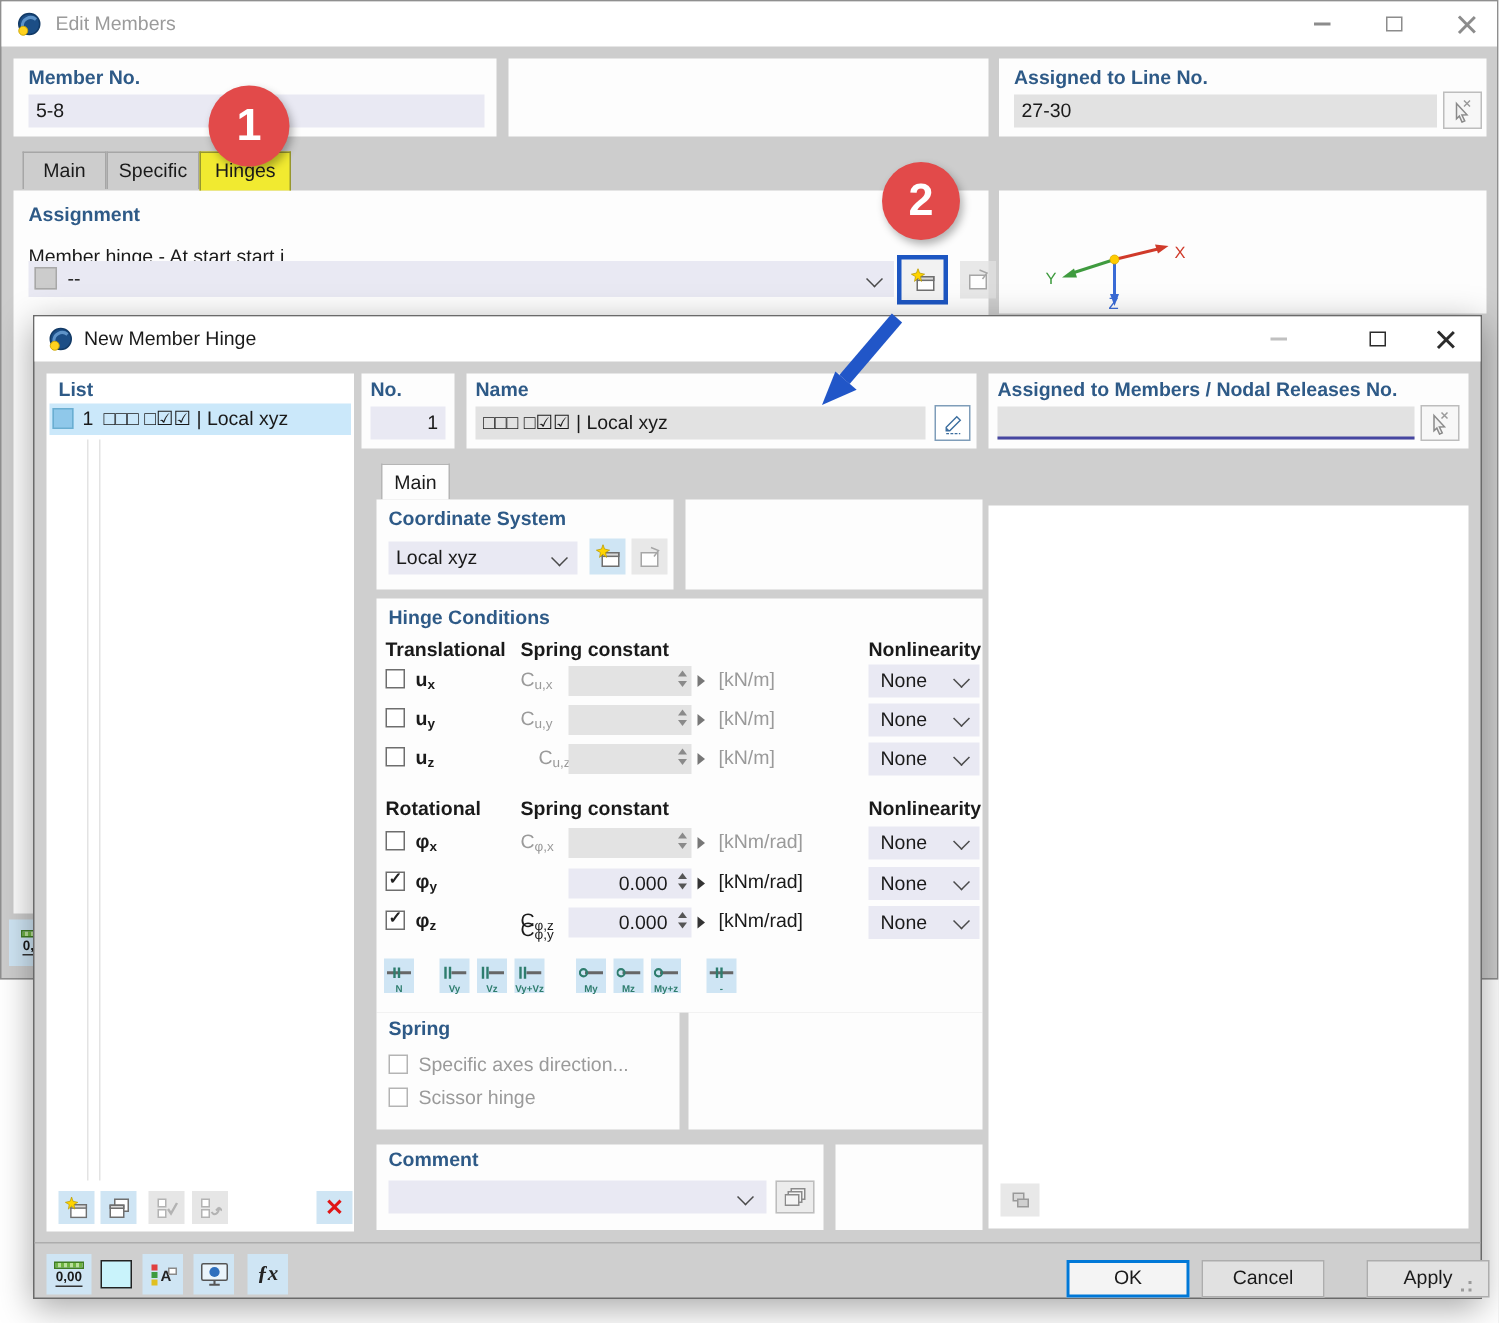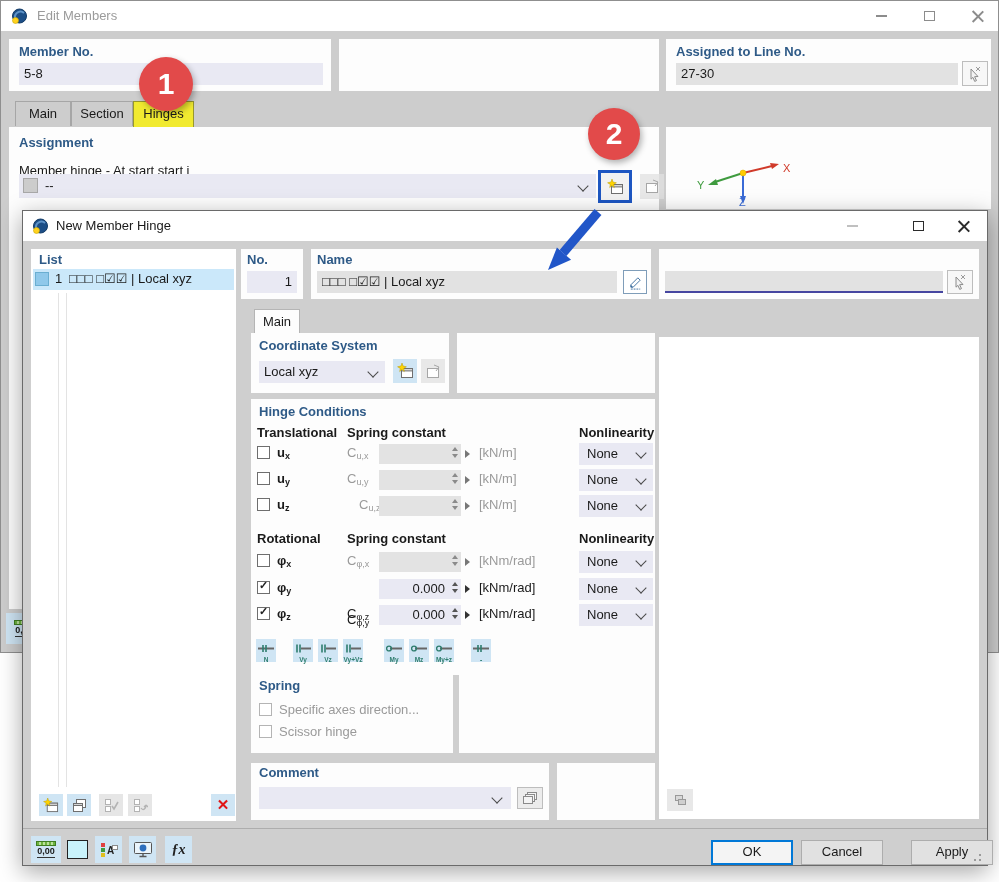--- a/index.html
+++ b/index.html
@@ -99,21 +99,21 @@
       <div class="fld gry" style="left:10px;top:24px;width:282px;">27-30</div>
       <div class="selbtn" style="left:296px;top:22px;width:26px;height:25px;">
         <svg width="16" height="16" viewBox="0 0 16 16">
           <path d="M9 1 L13 5 M13 1 L9 5" stroke="#9a9a9a" stroke-width="1"></path>
           <path d="M4 3 L11 10.5 L7.6 10.7 L9.5 14.6 L7.7 15.4 L5.9 11.4 L4 13.2 Z" fill="#f2f2f2" stroke="#8a8a8a"></path>
         </svg>
       </div>
     </div>
 
     <div class="tab" style="left:14px;top:100px;width:56px;height:25px;"><span>Main</span></div>
-    <div class="tab" style="left:70px;top:100px;width:62px;height:25px;"><span>Section</span></div>
+    <div class="tab" style="left:70px;top:100px;width:62px;height:25px;"><span>Specific</span></div>
     <div class="tab sel-y" style="left:132px;top:100px;width:61px;height:26px;"><span>Hinges</span></div>
 
     <div class="panel" style="left:8px;top:126px;width:650px;height:482px;">
       <span class="hdr" style="left:10px;top:8px;">Assignment</span>
       <span class="lbl" style="left:10px;top:36px;">Member hinge - At start start i</span>
       <div class="fld lav" style="left:10px;top:47px;width:577px;height:24px;line-height:24px;">
         <span class="swatch-sq"></span>
         <span style="position:absolute;left:26px;">--</span>
         <i class="chv" style="right:9px;top:8px;"></i>
       </div>
@@ -236,20 +236,21 @@
       <div class="selbtn" style="left:312px;top:21px;width:24px;height:24px;border-color:#7f9db9;background:#fff;">
         <svg width="15" height="15" viewBox="0 0 16 16">
           <path d="M3 13 L3 10.5 L10.5 3 L13 5.5 L5.5 13 Z" fill="#fff" stroke="#3c6e9f"></path>
           <path d="M3 13 L5.5 13 L3 10.5 Z" fill="#3c6e9f"></path>
           <path d="M3 15 H13" stroke="#3c6e9f" stroke-width="1" stroke-dasharray="2 1"></path>
         </svg>
       </div>
     </div>
 
     <div class="panel" style="left:636px;top:38px;width:320px;height:50px;">
+      <span class="hdr" style="left:6px;top:3px;">Assigned to Members / Nodal Releases No.</span>
       <div class="fld gry" style="left:6px;top:22px;width:278px;border-bottom:2px solid #4646a0;"></div>
       <div class="selbtn" style="left:288px;top:21px;width:26px;height:24px;">
         <svg width="16" height="16" viewBox="0 0 16 16">
           <path d="M9 1 L13 5 M13 1 L9 5" stroke="#9a9a9a" stroke-width="1"></path>
           <path d="M4 3 L11 10.5 L7.6 10.7 L9.5 14.6 L7.7 15.4 L5.9 11.4 L4 13.2 Z" fill="#f2f2f2" stroke="#8a8a8a"></path>
         </svg>
       </div>
     </div>
 
     <div class="tab sel-w" style="left:231px;top:98px;width:46px;height:24px;"><span>Main</span></div>

